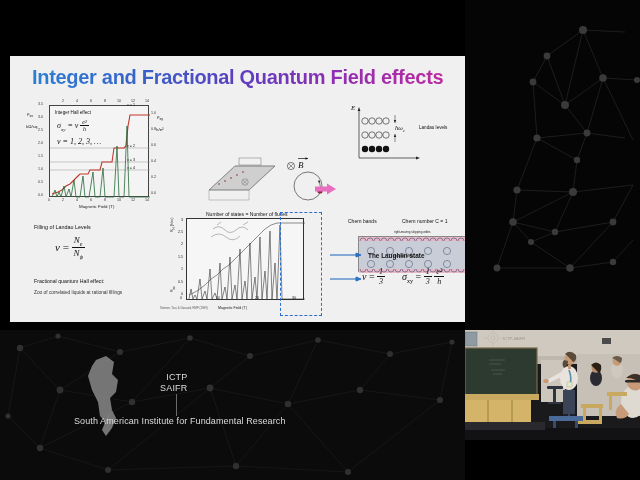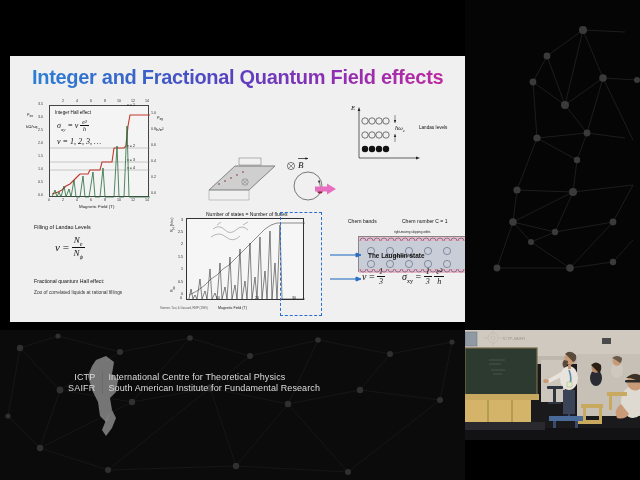--- a/index.html
+++ b/index.html
@@ -81,21 +81,21 @@
   .laughlin-t { position:absolute; left:358px; top:196px; font-size:6.4px;
                 font-weight:bold; color:#111; }
   .laughlin-f { position:absolute; left:352px; top:212px;
                 font-family:"Liberation Serif",serif; font-size:10px; color:#111; }
   .bluearrow { position:absolute; stroke:#2a6fc4; fill:none; }
 
   
   .banner { position:absolute; left:0; top:330px; width:465px; height:150px;
             background:#0b0b0b; overflow:hidden; }
   .banner-inner { position:absolute; left:68px; top:42px; display:flex;
-                  align-items:center; }
+                  align-items:center;flex-direction:column; }
   .ictp { color:#dcdcdc; font-size:9px; line-height:11px; text-align:right;
           padding-right:6px; letter-spacing:0.2px; }
   .vbar { width:1px; height:22px; background:#6a6a6a; }
   .ictp-long { color:#dcdcdc; font-size:9px; line-height:11px; padding-left:6px;
                letter-spacing:0.1px; white-space:nowrap; }
 
   
   .webcam { position:absolute; left:465px; top:330px; width:175px; height:110px;
             background:#15151a; overflow:hidden; }
 
@@ -442,21 +442,20 @@
       <path d="M96 30 L106 26 L114 32 L112 44 L118 50 L116 62 L110 68 L112 80 L106 92 L100 86 L98 72 L92 60 L88 46 L92 36 Z" fill="#9a9a9a" opacity="0.75"></path>
       <path d="M112 80 L116 88 L112 98 L106 106 L102 100 L106 90 Z" fill="#9a9a9a" opacity="0.75"></path>
     </svg>
     <div class="banner-inner">
       <div class="ictp">
         <div>ICTP</div>
         <div>SAIFR</div>
       </div>
       <div class="vbar"></div>
       <div class="ictp-long">
-        <div>International Centre for Theoretical Physics</div>
         <div>South American Institute for Fundamental Research</div>
       </div>
     </div>
   </div>
 
   <div class="webcam">
     <svg width="175" height="110" viewBox="0 0 175 110">
       <rect width="175" height="110" fill="#1a1a1c"></rect>
       <rect x="0" y="0" width="175" height="26" fill="#cfc9c0"></rect>
       <rect x="0" y="26" width="175" height="8" fill="#bdb7ae"></rect>

